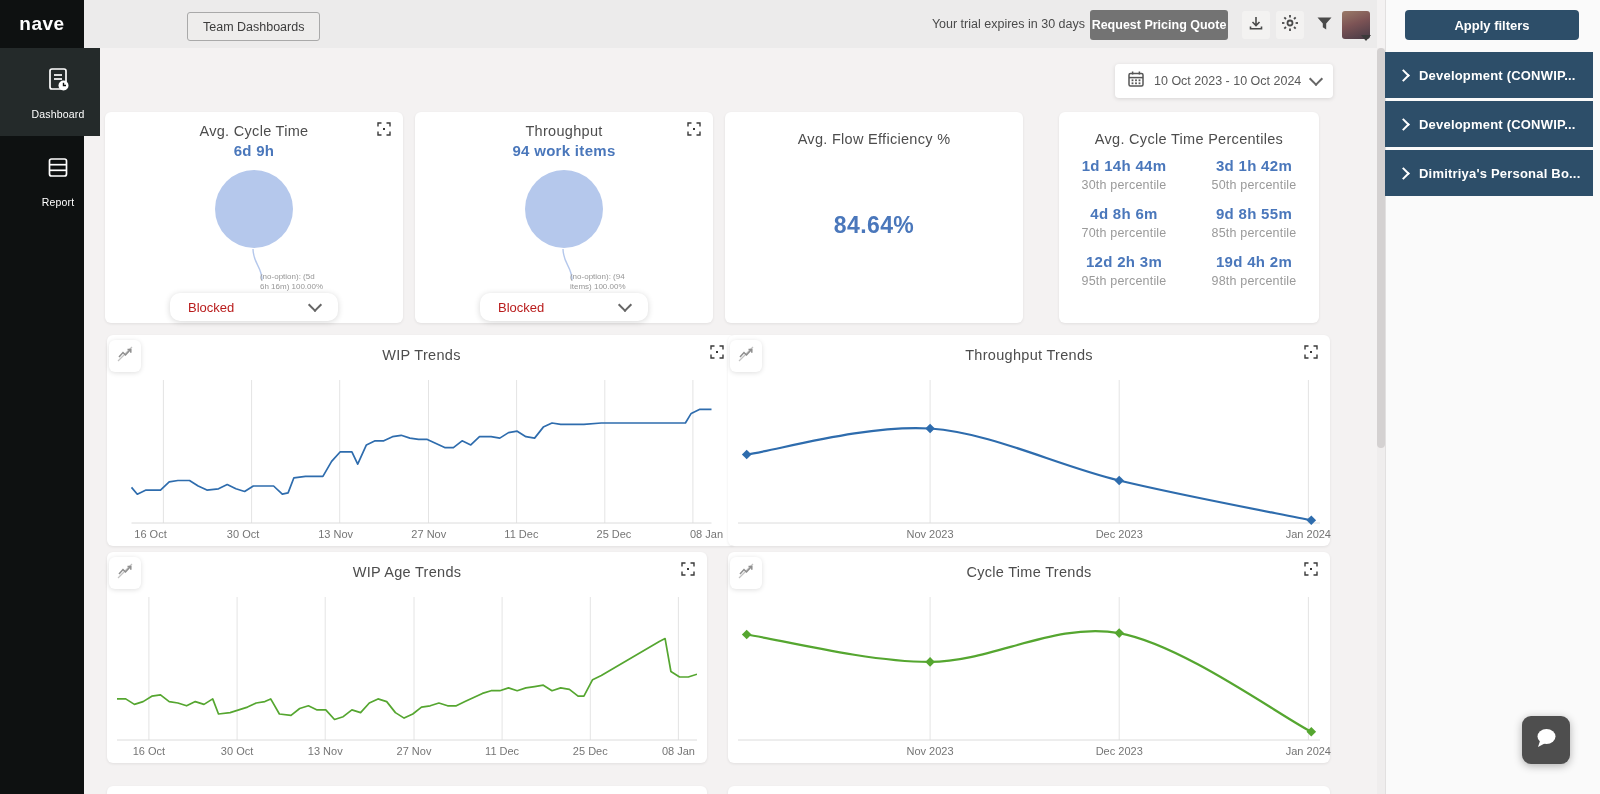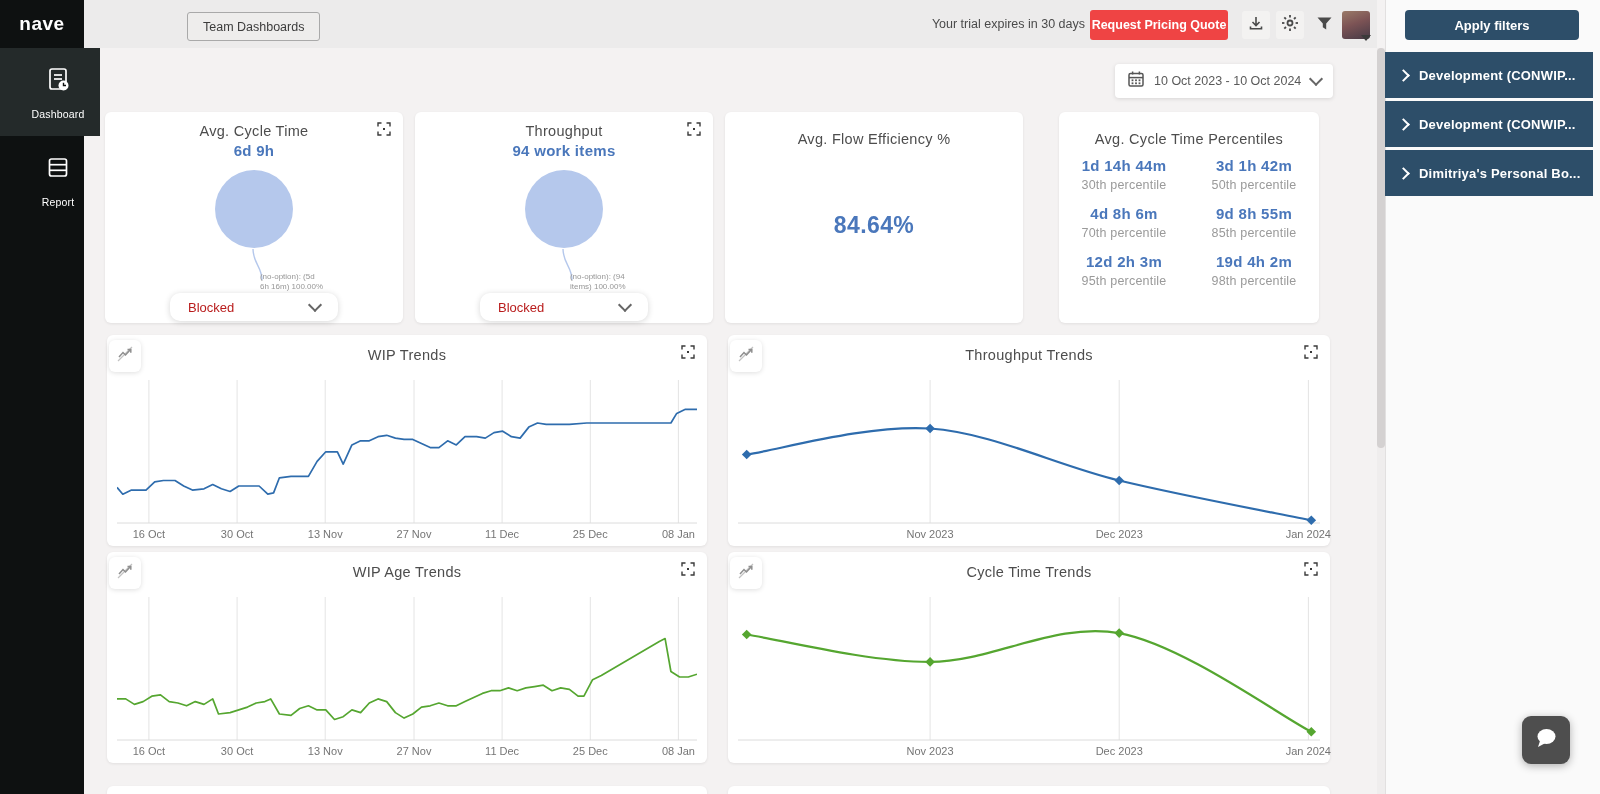--- a/index.html
+++ b/index.html
@@ -13,21 +13,21 @@
   .nav-item{left:0;width:84px;height:88px;display:flex;flex-direction:column;align-items:center;
             justify-content:center;gap:9px;color:#fff;cursor:pointer;padding-left:16px;}
   .nav-item.active{background:#242a2a;}
   .nav-label{font-size:10.5px;letter-spacing:.2px;}
 
   
   #header{left:84px;top:0;width:1293px;height:48px;background:#ecebeb;}
   #team-btn{left:103px;top:12px;height:27px;padding:0 15px;display:flex;align-items:center;
             border:1px solid #a9a9a9;border-radius:3px;background:#eeedec;font-size:12.5px;color:#3c3c3c;cursor:pointer;}
   #trial-text{right:292px;top:17px;font-size:12.5px;color:#4a4a4a;}
-  #quote-btn{left:1006px;top:10px;width:138px;height:30px;background:#ef4444;border-radius:3px;color:#fff;
+  #quote-btn{left:1006px;top:10px;width:138px;height:30px;background:#737373;border-radius:3px;color:#fff;
              font-size:12.5px;font-weight:bold;display:flex;align-items:center;justify-content:center;cursor:pointer;}
   .hdr-icon-btn{top:11px;width:28px;height:28px;border-radius:3px;background:#f3f2f1;display:flex;
                 align-items:center;justify-content:center;cursor:pointer;}
   #filter-btn{background:transparent;}
   #avatar{left:1258px;top:11px;width:28px;height:28px;border-radius:3px;cursor:pointer;
           background:linear-gradient(160deg,#9a7a68 0%,#7c5355 45%,#463a46 100%);}
   #avatar:after{content:"";position:absolute;right:-1px;bottom:-2px;border-left:5px solid transparent;
                 border-right:5px solid transparent;border-top:6px solid #3a3a3a;}
 
   
@@ -264,21 +264,21 @@
           <div class="pct-val">12d 2h 3m</div>
           <div class="pct-lbl">95th percentile</div>
         </div>
       <div class="pct-cell">
           <div class="pct-val">19d 4h 2m</div>
           <div class="pct-lbl">98th percentile</div>
         </div>
     </div>
   </div>
 
-  <div class="card trend-card abs" style="left:107px;top:335px;width:600px;height:211px;">
+  <div class="card trend-card abs" style="left:107px;top:335px;width:600px;height:211px;padding-left:29px;">
     <div class="toggle-box">
       <span>
         <svg width="20" height="20" viewBox="0 0 20 20" fill="none">
             <line x1="3" y1="17" x2="17" y2="3" stroke="#c2c2c2" stroke-width="1.3"></line>
             <polyline points="4,13 8,8.5 10.5,11 15.5,5.5" stroke="#8f8f8f" stroke-width="1.5" fill="none"></polyline>
             <path d="M12.5,5.5 H15.8 V8.8" stroke="#8f8f8f" stroke-width="1.5" fill="none"></path>
           </svg>
       </span>
     </div>
     <div class="card-title" style="top:12px;">WIP Trends</div>

